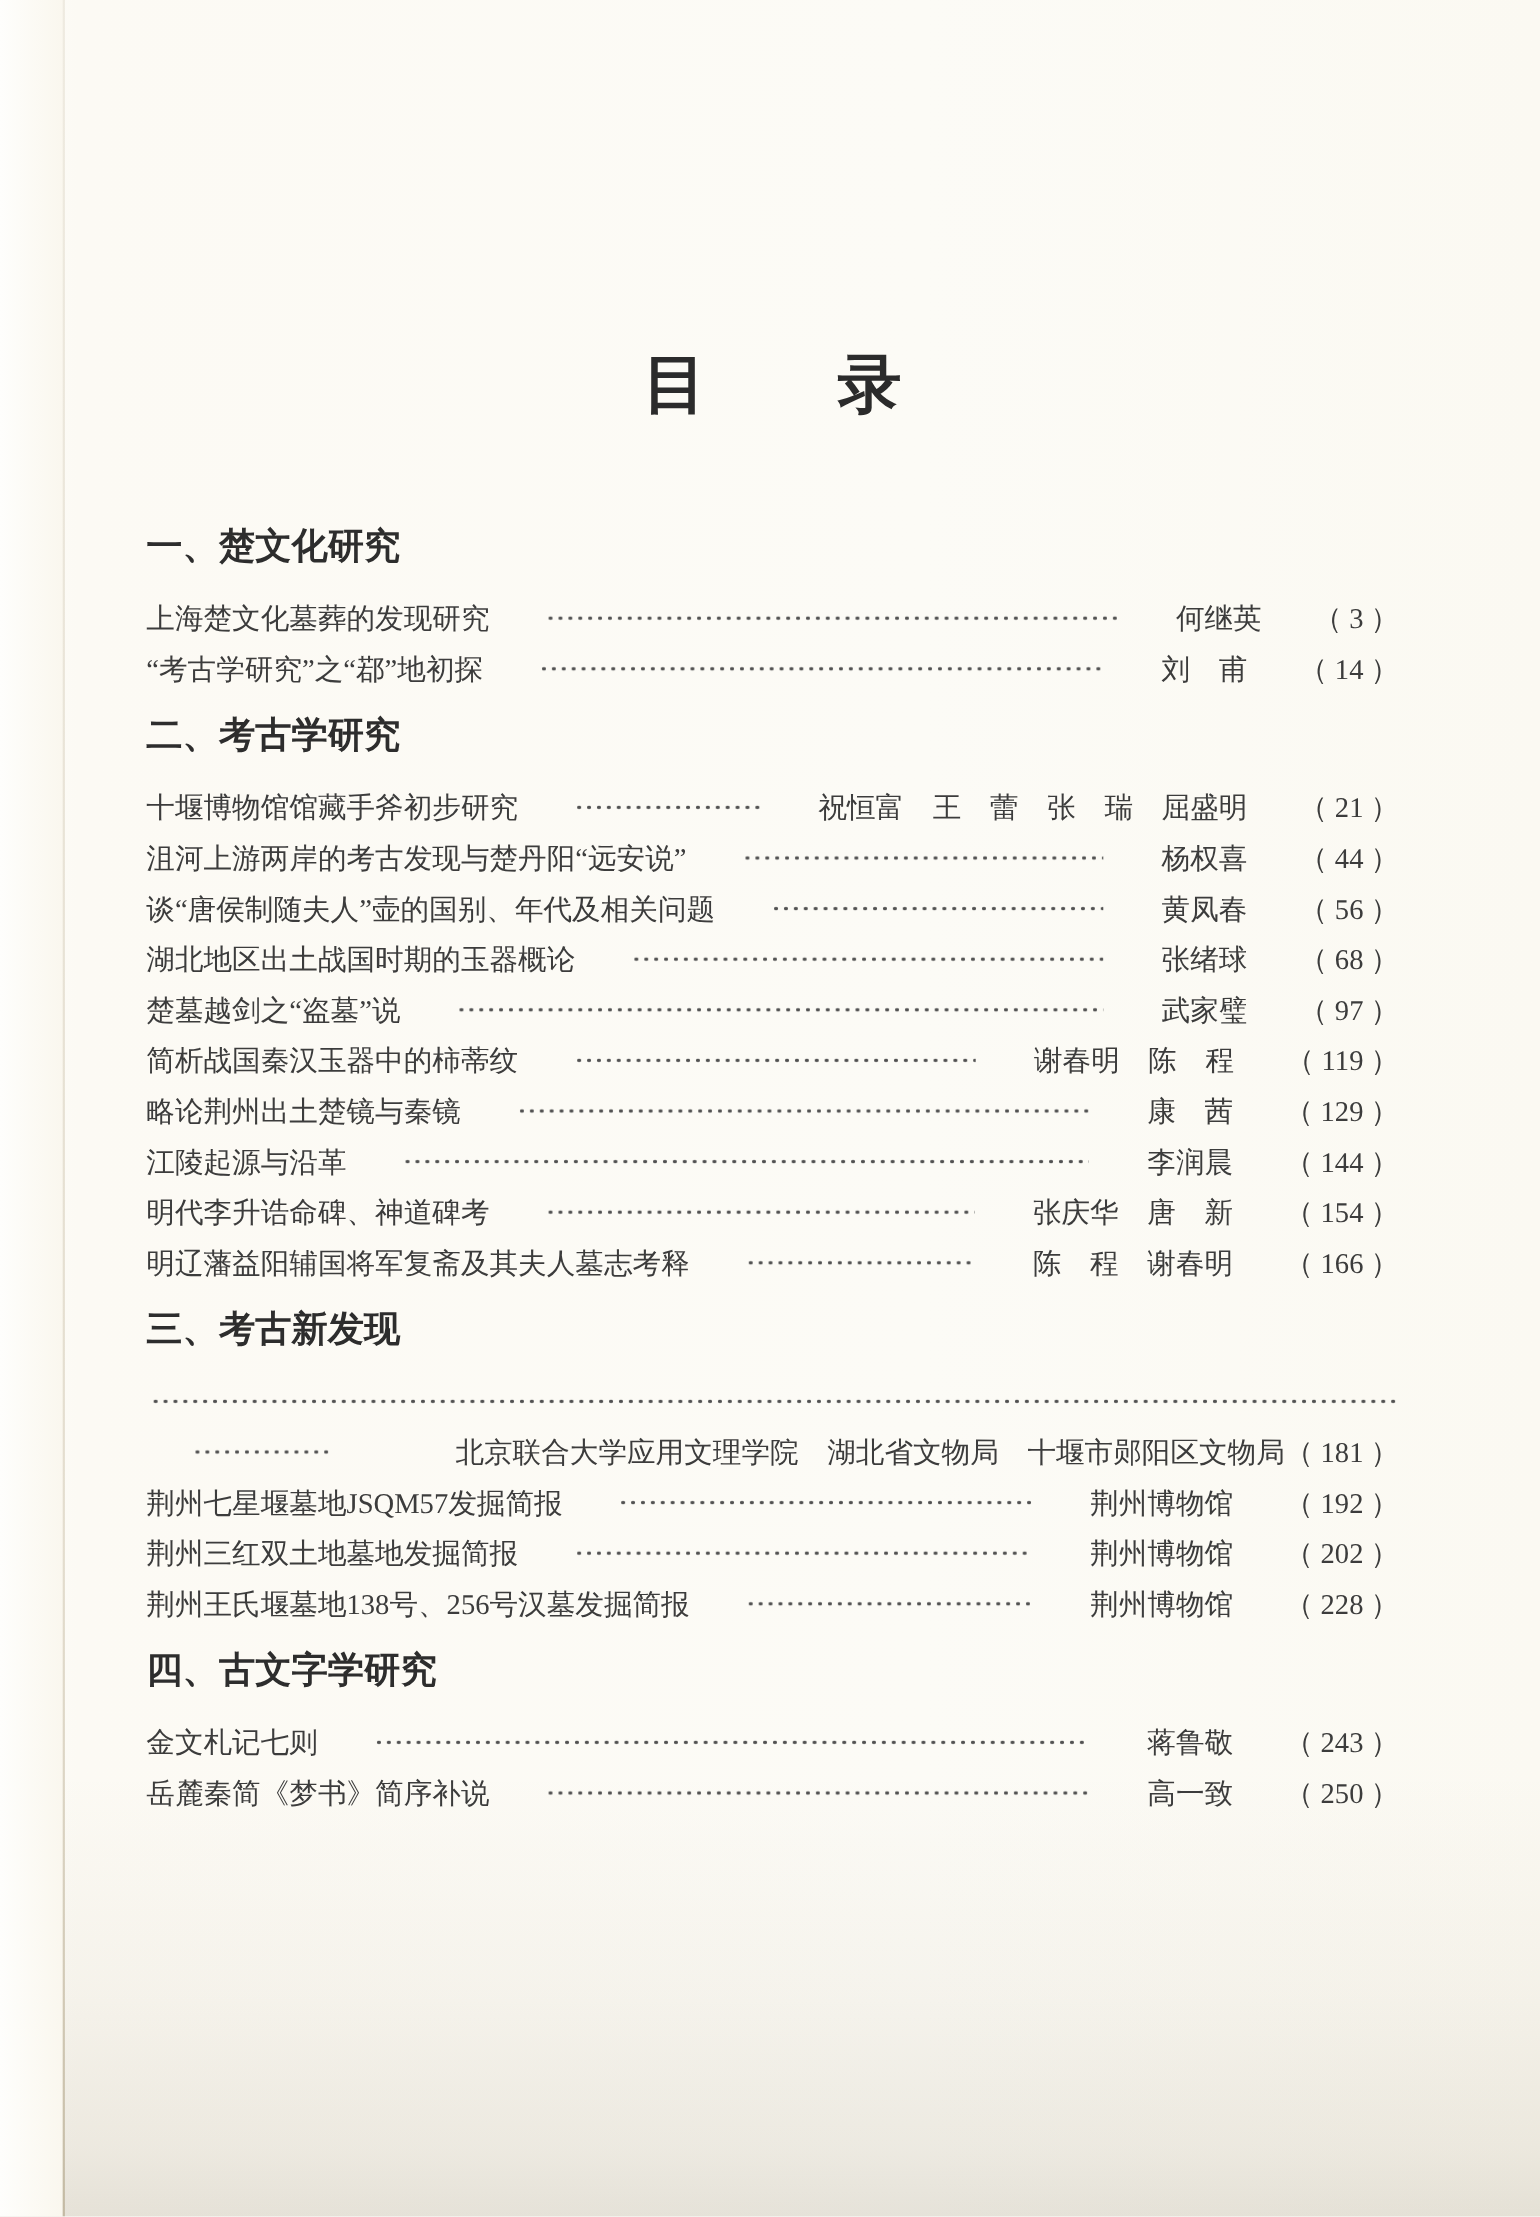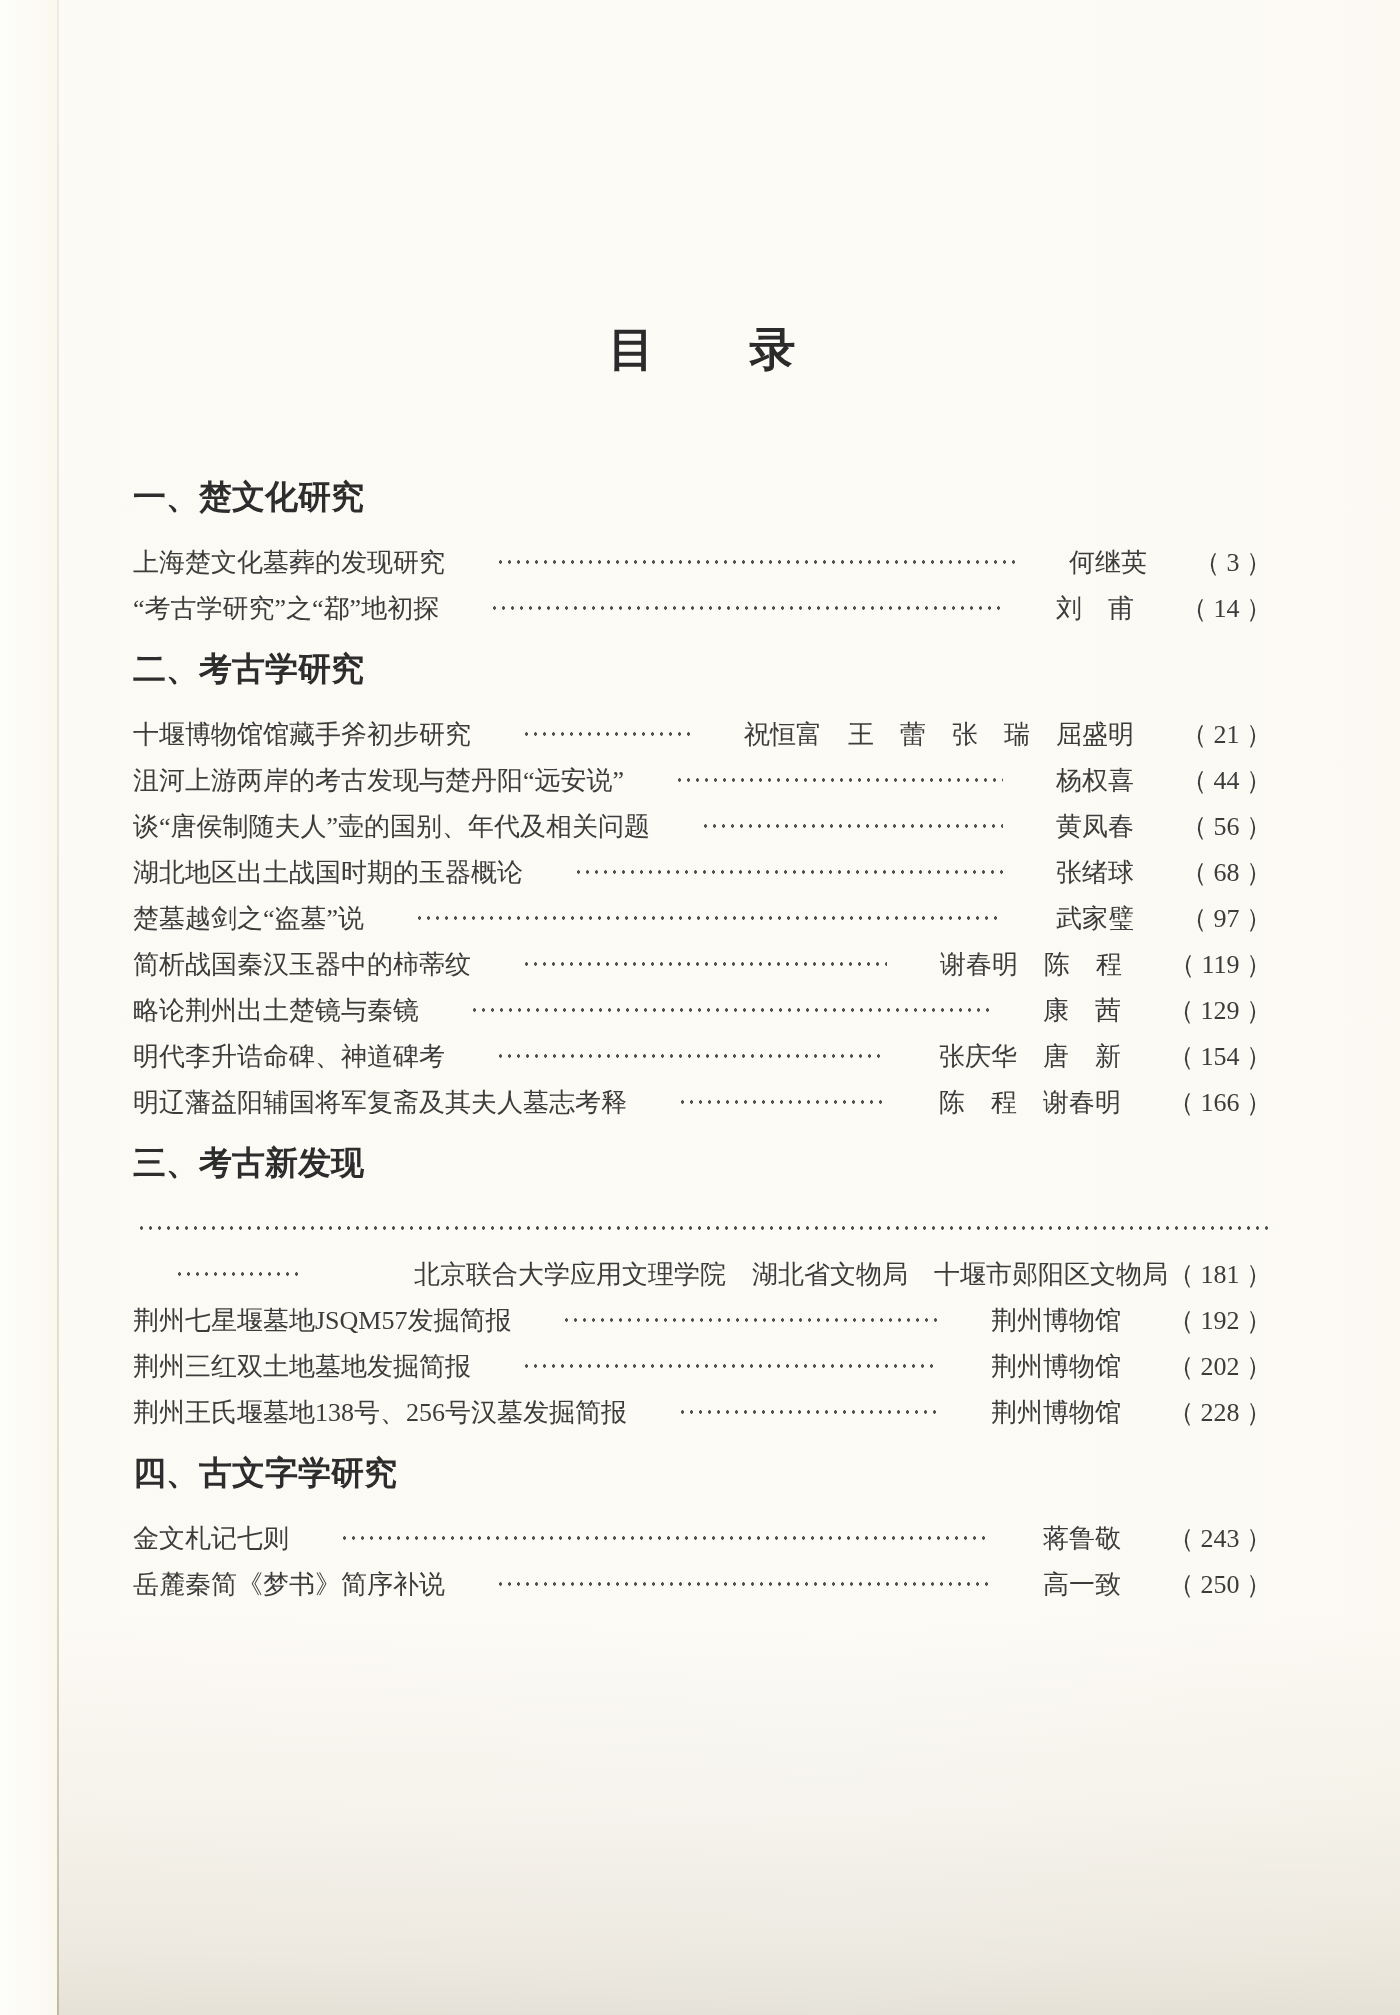--- a/index.html
+++ b/index.html
@@ -29,21 +29,21 @@
   }
   .artifact-yellow {
     position:absolute; left:0; top:118px; width:5px; height:13px;
     border-radius:2px; opacity:.8;
   }
   .content {
     position:absolute; left:133px; top:0; width:1139px; padding-top:322px;
   }
   .toc-title {
     margin:0; height:55px; line-height:55px;
-    text-align:center; font-size:46px; font-weight:700; letter-spacing:1px;
+    text-align:center; font-size:58px; font-weight:700; letter-spacing:1px;
     color:#2b2b2b; white-space:pre;
   }
   .sec {
     margin:14px 0 18px; height:48px; line-height:48px;
     text-align:left; font-size:33px; font-weight:700; color:#2d2d2d;
     white-space:pre;
   }
   #toc > .sec:first-child { margin-top:96px; }
   .row {
     display:flex; align-items:center; height:46px;
@@ -126,20 +126,26 @@
           <span class="a">谢春明　陈　程</span>
           <span class="p">（ 119 ）</span>
         </div>
         <div class="row">
           <span class="t">略论荆州出土楚镜与秦镜</span>
           <span class="leader"></span>
           <span class="a">康　茜</span>
           <span class="p">（ 129 ）</span>
         </div>
         <div class="row">
+          <span class="t">江陵起源与沿革</span>
+          <span class="leader"></span>
+          <span class="a">李润晨</span>
+          <span class="p">（ 144 ）</span>
+        </div>
+        <div class="row">
           <span class="t">明代李升诰命碑、神道碑考</span>
           <span class="leader"></span>
           <span class="a">张庆华　唐　新</span>
           <span class="p">（ 154 ）</span>
         </div>
         <div class="row">
           <span class="t">明辽藩益阳辅国将军复斋及其夫人墓志考释</span>
           <span class="leader"></span>
           <span class="a">陈　程　谢春明</span>
           <span class="p">（ 166 ）</span>

